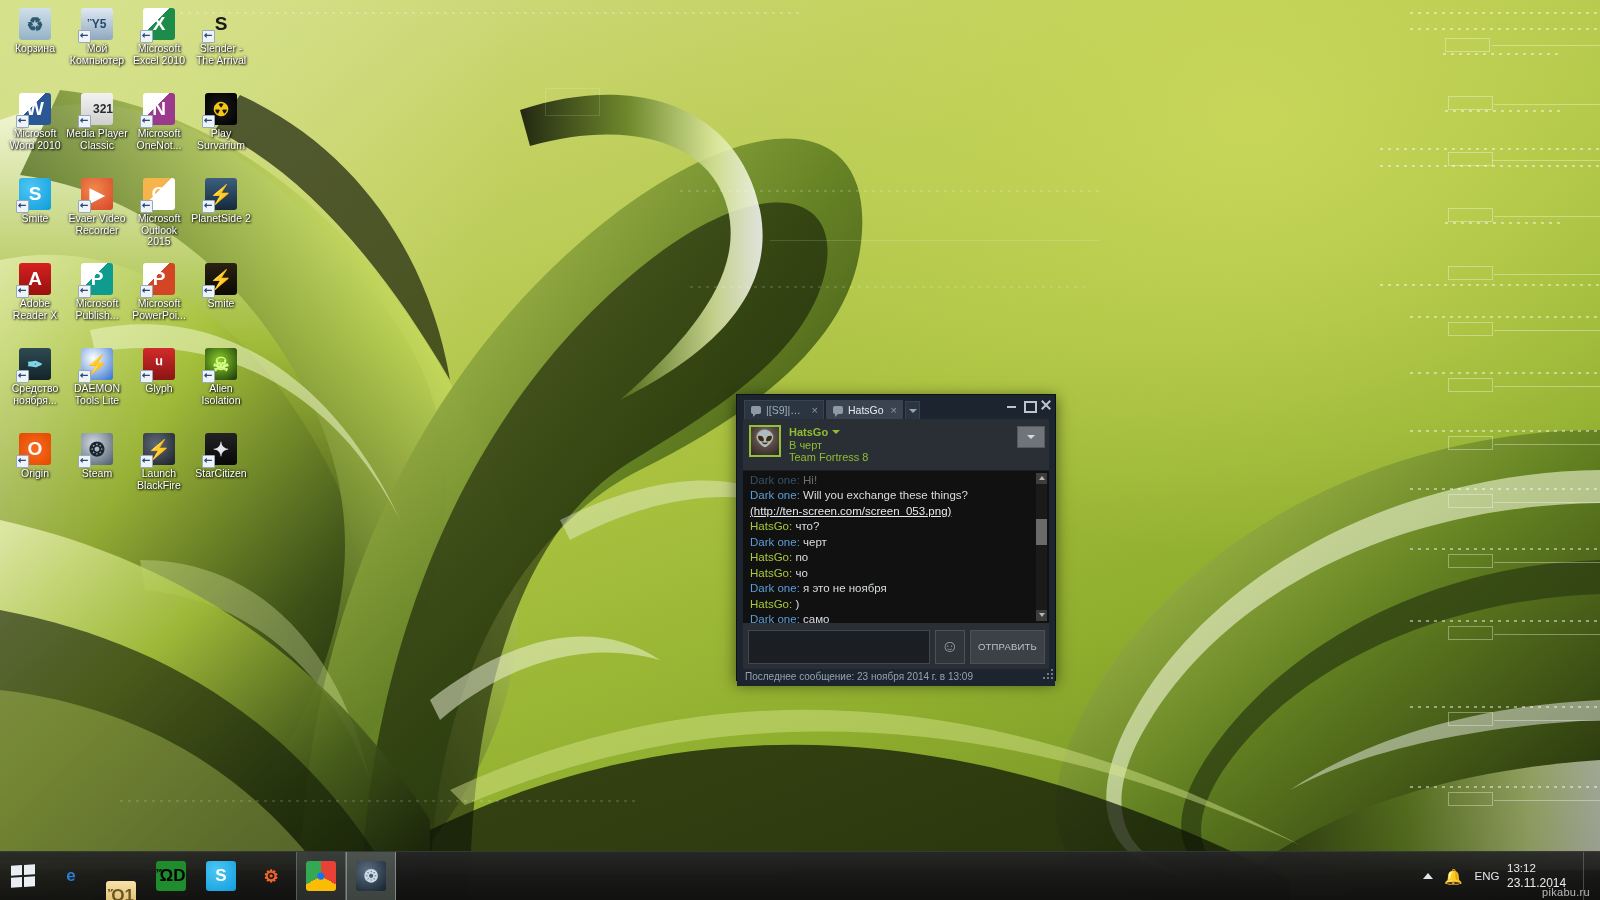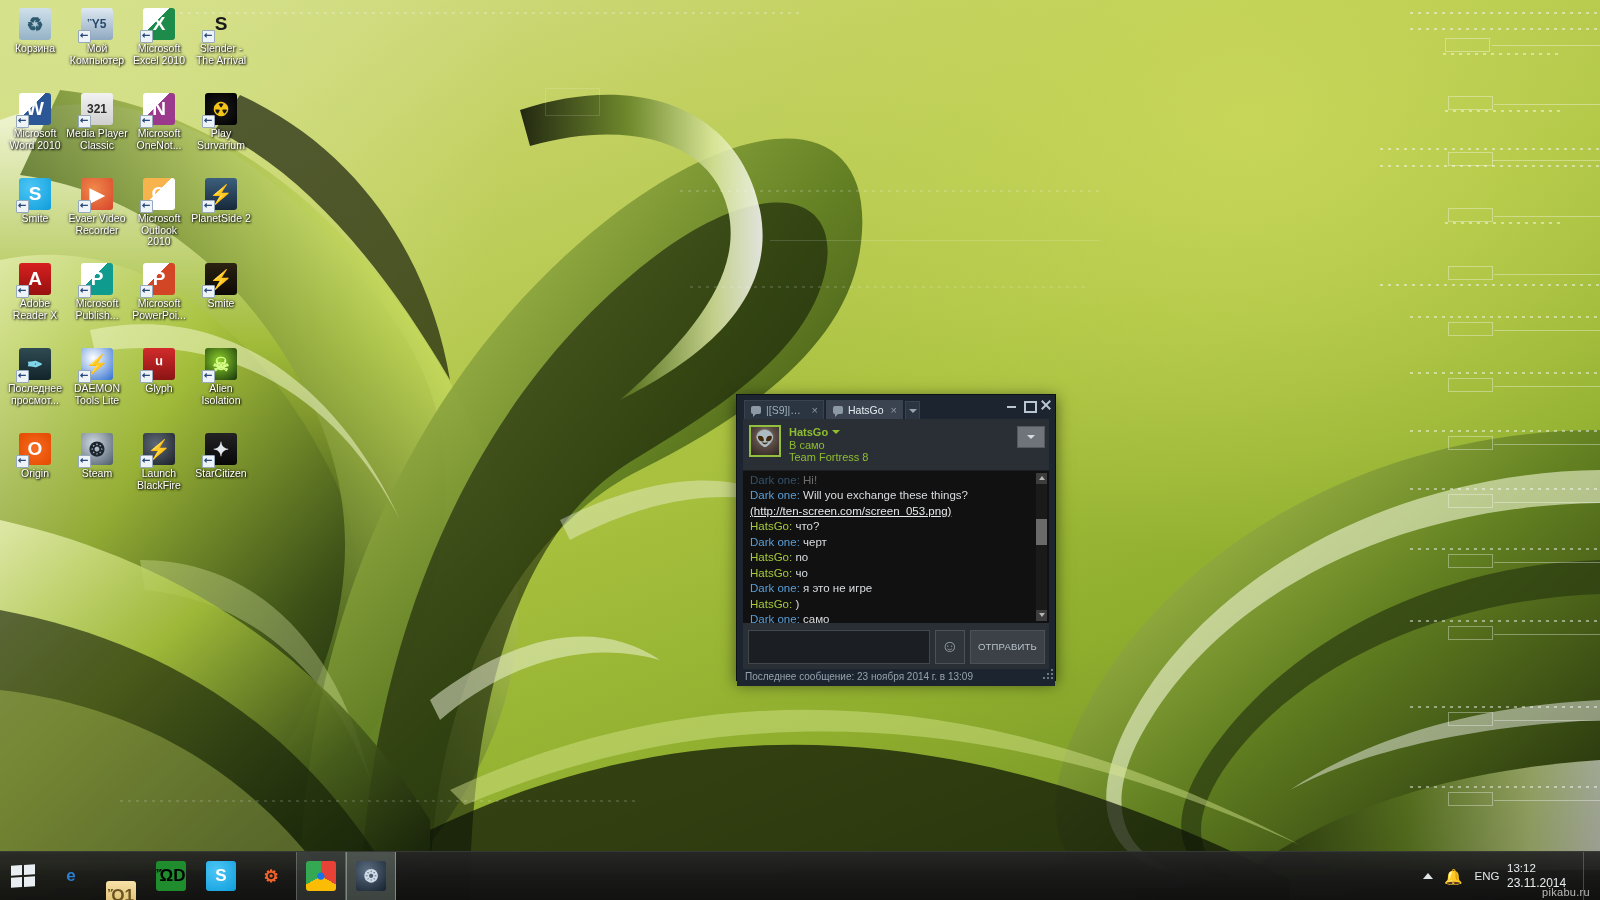--- a/index.html
+++ b/index.html
@@ -374,21 +374,21 @@
         <div class="lbl">Slender - The Arrival</div>
       </div>
       <div class="dicon">
         <div class="glyph" style="background: linear-gradient(135deg, rgb(255, 255, 255) 42%, rgb(43, 87, 151) 42%); color: rgb(255, 255, 255);">
           <span style="font-size: 19px;">W</span>
           <span class="sc"></span>
         </div>
         <div class="lbl">Microsoft Word 2010</div>
       </div>
       <div class="dicon">
-        <div class="glyph" style="background: linear-gradient(rgb(242, 242, 242), rgb(207, 207, 207)); color: rgb(43, 43, 43);">
+        <div class="glyph" style="background: linear-gradient(rgb(242, 242, 242), rgb(207, 207, 207)); color: rgb(43, 43, 43); justify-content: flex-end;">
           <span style="font-size: 12px;">321</span>
           <span class="sc"></span>
         </div>
         <div class="lbl">Media Player Classic</div>
       </div>
       <div class="dicon">
         <div class="glyph" style="background: linear-gradient(135deg, rgb(255, 255, 255) 42%, rgb(155, 58, 140) 42%); color: rgb(255, 255, 255);">
           <span style="font-size: 19px;">N</span>
           <span class="sc"></span>
         </div>
@@ -413,21 +413,21 @@
           <span style="font-size: 19px;">▶</span>
           <span class="sc"></span>
         </div>
         <div class="lbl">Evaer Video Recorder</div>
       </div>
       <div class="dicon">
         <div class="glyph" style="background: linear-gradient(135deg, rgb(248, 180, 76) 45%, rgb(255, 255, 255) 45%); color: rgb(255, 255, 255);">
           <span style="font-size: 19px;">O</span>
           <span class="sc"></span>
         </div>
-        <div class="lbl">Microsoft Outlook 2010</div>
+        <div class="lbl">Microsoft Outlook 2015</div>
       </div>
       <div class="dicon">
         <div class="glyph" style="background: linear-gradient(rgb(60, 95, 125), rgb(22, 41, 58)); color: rgb(111, 210, 245);">
           <span style="font-size: 19px;">⚡</span>
           <span class="sc"></span>
         </div>
         <div class="lbl">PlanetSide 2</div>
       </div>
       <div class="dicon">
         <div class="glyph" style="background: linear-gradient(rgb(214, 32, 31), rgb(150, 16, 15)); color: rgb(255, 255, 255);">
@@ -455,21 +455,21 @@
           <span style="font-size: 19px;">⚡</span>
           <span class="sc"></span>
         </div>
         <div class="lbl">Smite</div>
       </div>
       <div class="dicon">
         <div class="glyph" style="background: linear-gradient(rgb(47, 74, 82), rgb(18, 36, 42)); color: rgb(127, 214, 232);">
           <span style="font-size: 19px;">✒</span>
           <span class="sc"></span>
         </div>
-        <div class="lbl">Последнее просмот...</div>
+        <div class="lbl">Средство ноября...</div>
       </div>
       <div class="dicon">
         <div class="glyph" style="background: radial-gradient(circle at 38% 32%, rgb(255, 255, 255), rgb(47, 111, 208)); color: rgb(31, 79, 168);">
           <span style="font-size: 19px;">⚡</span>
           <span class="sc"></span>
         </div>
         <div class="lbl">DAEMON Tools Lite</div>
       </div>
       <div class="dicon">
         <div class="glyph" style="background: linear-gradient(rgb(210, 43, 43), rgb(139, 20, 20)); color: rgb(255, 255, 255);">
@@ -541,38 +541,38 @@
     </div>
 
     <div id="chat-body">
 
       <div id="chat-header">
         <div id="avatar">
           <span class="face">👽</span>
         </div>
         <div id="name-block">
           <span id="pname">HatsGo</span><span id="pname-caret"></span>
-          <div id="pstate">В само</div>
+          <div id="pstate">В черт</div>
           <div id="pgame">Team Fortress 8</div>
         </div>
         <div id="hdr-menu">
           <span class="caret-dn"></span>
         </div>
       </div>
 
       <div id="msgs">
         <div id="msg-lines">
             <div class="msg partial"><span class="who blue">Dark one: </span><span class="txt">Hi!</span></div>
             <div class="msg"><span class="who blue">Dark one: </span><span class="txt">Will you exchange these things?</span></div>
             <div class="msg"><a class="link" href="#">(http://ten-screen.com/screen_053.png)</a></div>
             <div class="msg"><span class="who green">HatsGo: </span><span class="txt">что?</span></div>
             <div class="msg"><span class="who blue">Dark one: </span><span class="txt">черт</span></div>
             <div class="msg"><span class="who green">HatsGo: </span><span class="txt">no</span></div>
             <div class="msg"><span class="who green">HatsGo: </span><span class="txt">чо</span></div>
-            <div class="msg"><span class="who blue">Dark one: </span><span class="txt">я это не игре</span></div>
+            <div class="msg"><span class="who blue">Dark one: </span><span class="txt">я это не ноября</span></div>
             <div class="msg"><span class="who green">HatsGo: </span><span class="txt">)</span></div>
             <div class="msg"><span class="who blue">Dark one: </span><span class="txt">само</span></div>
           </div>
         <div id="msg-scroll">
           <div class="sb-up">
               <span class="tri-up"></span>
             </div>
           <div class="sb-thumb"></div>
           <div class="sb-dn">
               <span class="tri-dn"></span>

